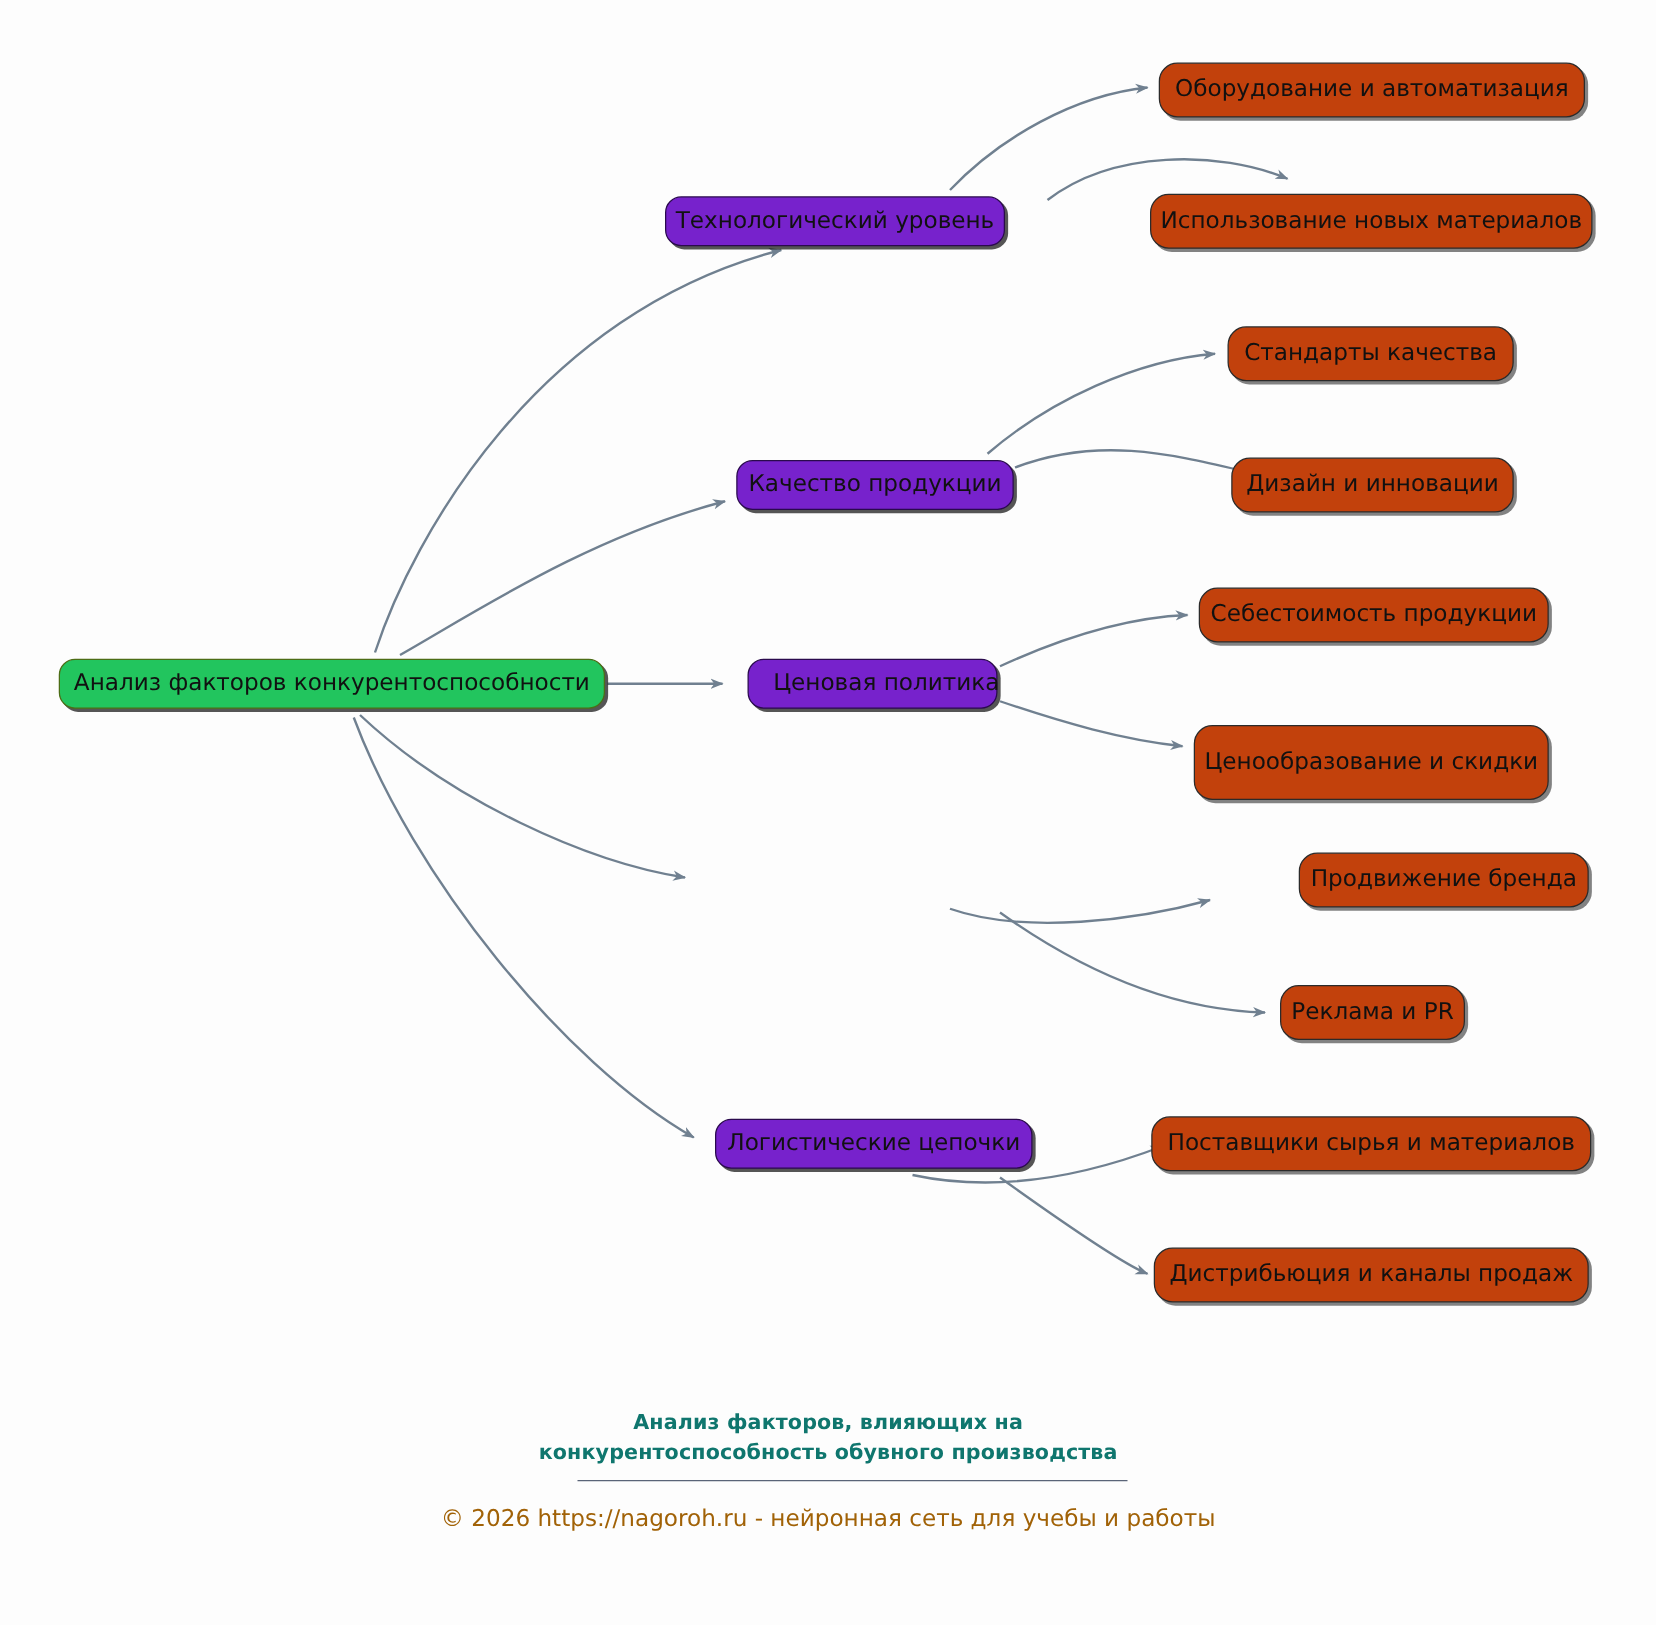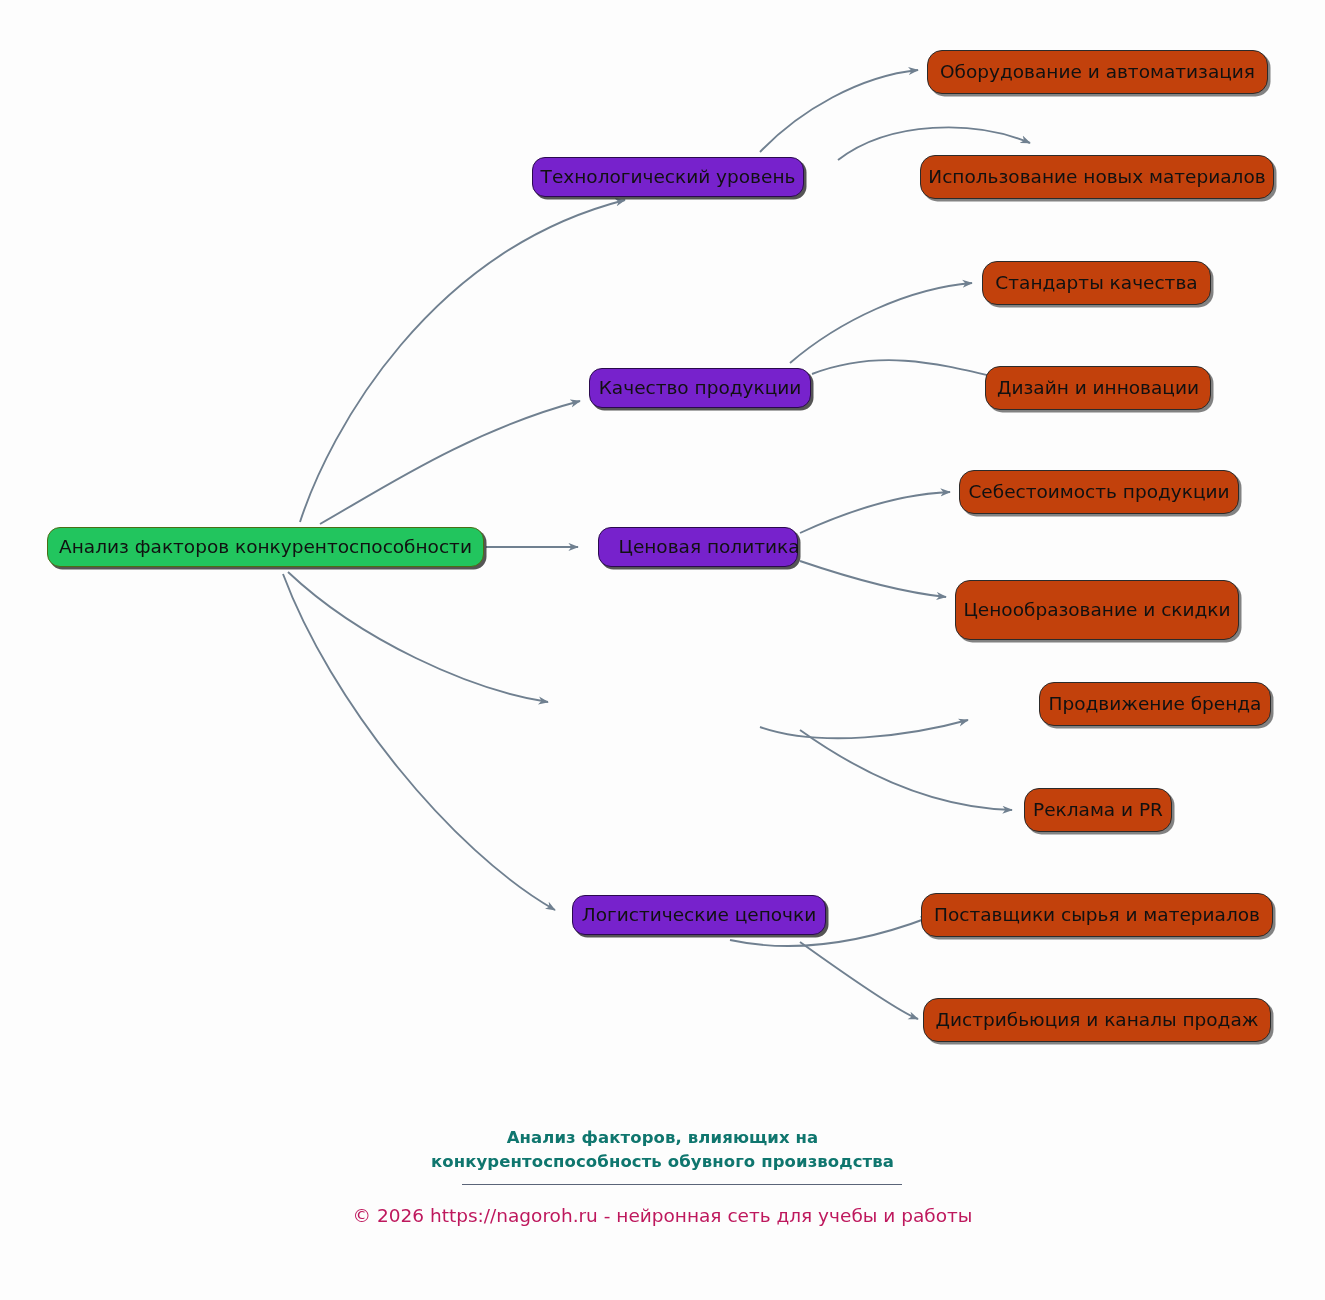--- a/index.html
+++ b/index.html
@@ -75,21 +75,21 @@
     top: 1184px;
     width: 440px;
     height: 1px;
     background: #5a6478;
   }
   .footer-credit {
     position: absolute;
     left: 0; width: 1325px;
     top: 1205px;
     text-align: center;
-    color: #be185d;
+    color: #a16207;
     font-size: 18.5px;
   }
 </style>
 </head>
 <body>
 
 <div id="mindmap-canvas">
 
   <svg class="edges" viewBox="0 0 1325 1300">
     <defs>

